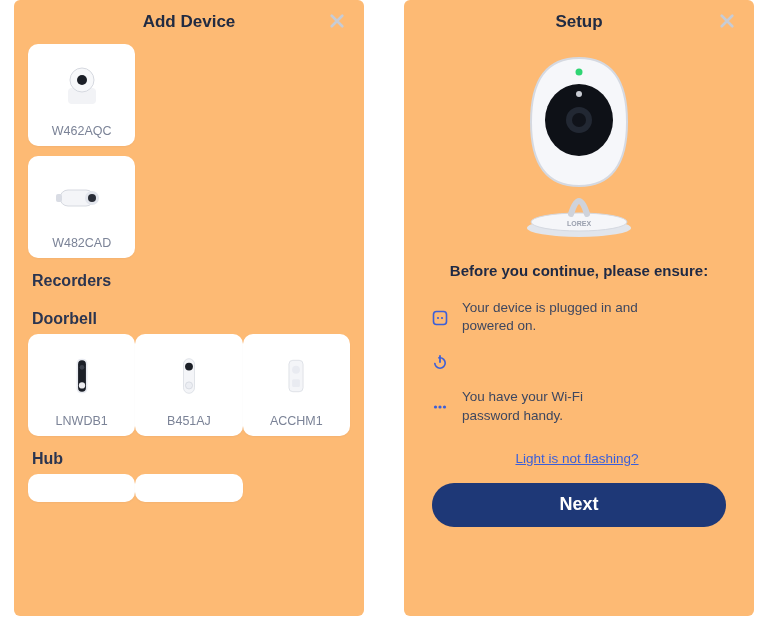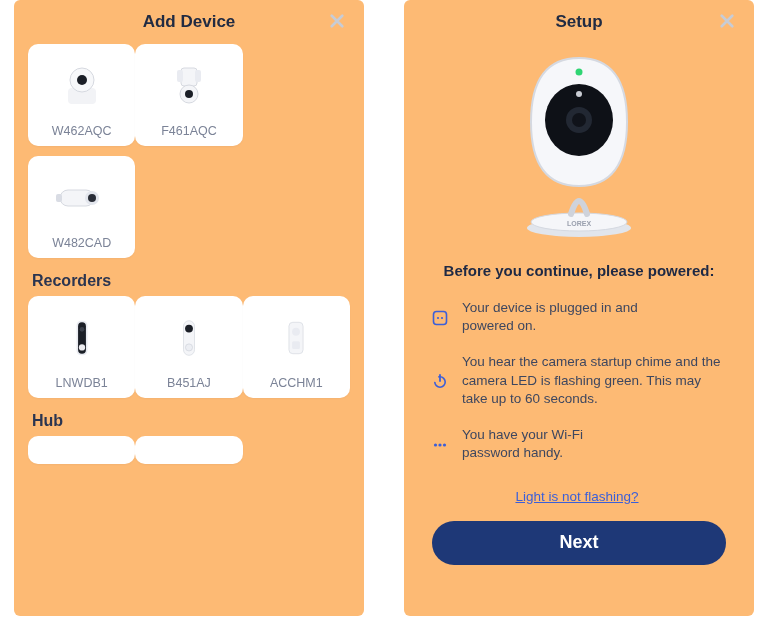--- a/index.html
+++ b/index.html
@@ -172,51 +172,40 @@
       <div class="card">
         <div class="thumb">
           <svg class="shape" viewBox="0 0 56 44">
               <rect x="14" y="24" width="28" height="16" rx="4" fill="#f2f3f6"></rect>
               <circle cx="28" cy="16" r="12" fill="#f7f8fa" stroke="#d6d9e0"></circle>
               <circle cx="28" cy="16" r="5" fill="#1b1f27"></circle>
             </svg>
         </div>
         <div class="label">W462AQC</div>
       </div>
-      <div class="card">
-        <div class="thumb">
-          <svg class="shape" viewBox="0 0 56 44">
-              <rect x="20" y="4" width="16" height="18" rx="3" fill="#f4f5f8" stroke="#d6d9e0"></rect>
-              <rect x="16" y="6" width="6" height="12" rx="2" fill="#e9ebf1"></rect>
-              <rect x="34" y="6" width="6" height="12" rx="2" fill="#e9ebf1"></rect>
-              <circle cx="28" cy="30" r="9" fill="#f4f5f8" stroke="#d6d9e0"></circle>
-              <circle cx="28" cy="30" r="4" fill="#1b1f27"></circle>
-            </svg>
-        </div>
-        <div class="label">F461AQC</div>
-      </div>
     </div>
     <div class="grid" style="margin-top:10px">
       <div class="card">
         <div class="thumb">
           <svg class="shape" viewBox="0 0 56 44">
               <rect x="6" y="14" width="34" height="16" rx="8" fill="#f4f5f8" stroke="#d6d9e0"></rect>
               <circle cx="38" cy="22" r="7" fill="#e3e6ed"></circle>
               <circle cx="38" cy="22" r="4" fill="#2a2e38"></circle>
               <rect x="2" y="18" width="6" height="8" rx="2" fill="#d9dce4"></rect>
             </svg>
         </div>
         <div class="label">W482CAD</div>
       </div>
     </div>
 
     <div class="section-title">Recorders</div>
     <div class="grid">
     </div>
 
+    <div class="section-title">Doorbell</div>
     <div class="grid">
       <div class="card">
         <div class="thumb">
           <svg class="shape" viewBox="0 0 56 56">
               <rect x="21" y="6" width="14" height="44" rx="6" fill="#e9ebf1"></rect>
               <rect x="23" y="8" width="10" height="40" rx="5" fill="#1b1f27"></rect>
               <circle cx="28" cy="17" r="3" fill="#3a3f4a"></circle>
               <circle cx="28" cy="40" r="4" fill="#ececf0"></circle>
             </svg>
         </div>
@@ -276,41 +265,40 @@
                  Q22 136 22 72
                  Q22 8 70 8 Z" fill="#f6f7fa" stroke="#d5d9e1" stroke-width="2"></path>
         <ellipse cx="70" cy="70" rx="34" ry="36" fill="#0e1117"></ellipse>
         <circle cx="70" cy="70" r="13" fill="#222833"></circle>
         <circle cx="70" cy="70" r="7" fill="#10131a"></circle>
         <circle cx="70" cy="44" r="3" fill="#c9ccd3"></circle>
         <circle cx="70" cy="22" r="3.5" fill="#2fd573"></circle>
       </svg>
     </div>
 
-    <div class="ensure-title">Before you continue, please powered:</div>
+    <div class="ensure-title">Before you continue, please ensure:</div>
 
     <div class="check-row">
       <div class="icon-slot">
         <svg width="16" height="16" viewBox="0 0 16 16">
             <rect x="1.5" y="1.5" width="13" height="13" rx="3" fill="none" stroke="#3b5fd9" stroke-width="1.6"></rect>
             <circle cx="6" cy="8" r="1.1" fill="#3b5fd9"></circle>
             <circle cx="10" cy="8" r="1.1" fill="#3b5fd9"></circle>
           </svg>
       </div>
       <div class="text" style="max-width:220px">Your device is plugged in and powered on.</div>
     </div>
 
     <div class="check-row">
       <div class="icon-slot">
         <svg width="16" height="16" viewBox="0 0 16 16">
             <circle cx="8" cy="9" r="5.2" fill="none" stroke="#3b5fd9" stroke-width="1.6" stroke-dasharray="24 6" transform="rotate(-90 8 9)"></circle>
             <line x1="8" y1="2" x2="8" y2="8" stroke="#3b5fd9" stroke-width="1.8" stroke-linecap="round"></line>
           </svg>
       </div>
-      <div class="text">You hear the camera startup chime and the camera LED is flashing green. This may take up to 60 seconds.</div>
     </div>
 
     <div class="check-row">
       <div class="icon-slot">
         <svg width="16" height="16" viewBox="0 0 16 16">
             <circle cx="3.5" cy="8" r="1.6" fill="#3b5fd9"></circle>
             <circle cx="8" cy="8" r="1.6" fill="#3b5fd9"></circle>
             <circle cx="12.5" cy="8" r="1.6" fill="#3b5fd9"></circle>
           </svg>
       </div>

